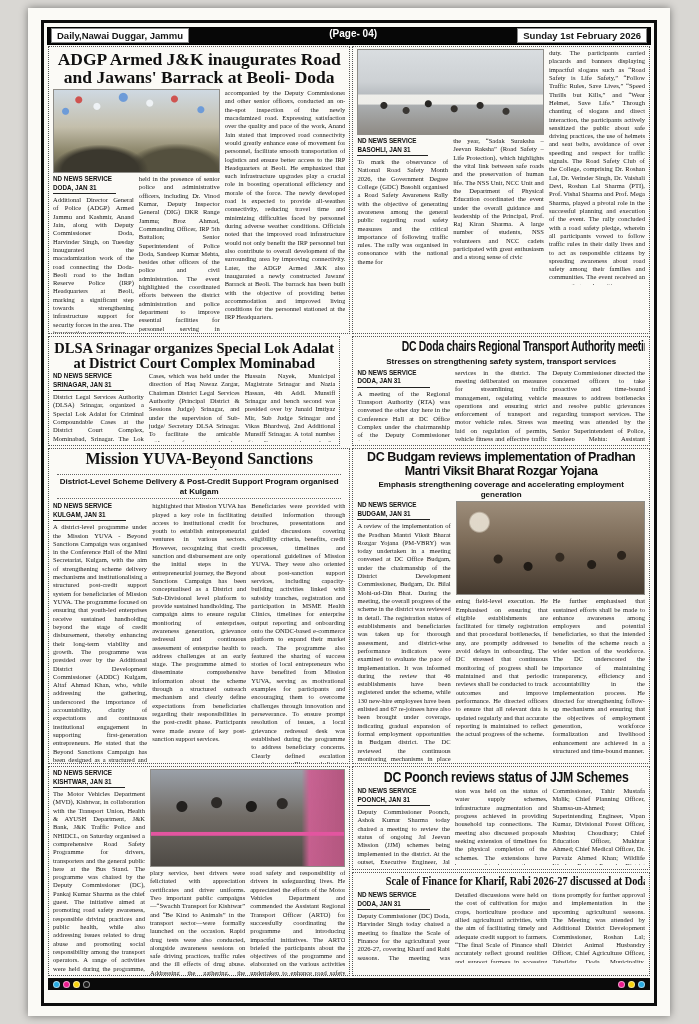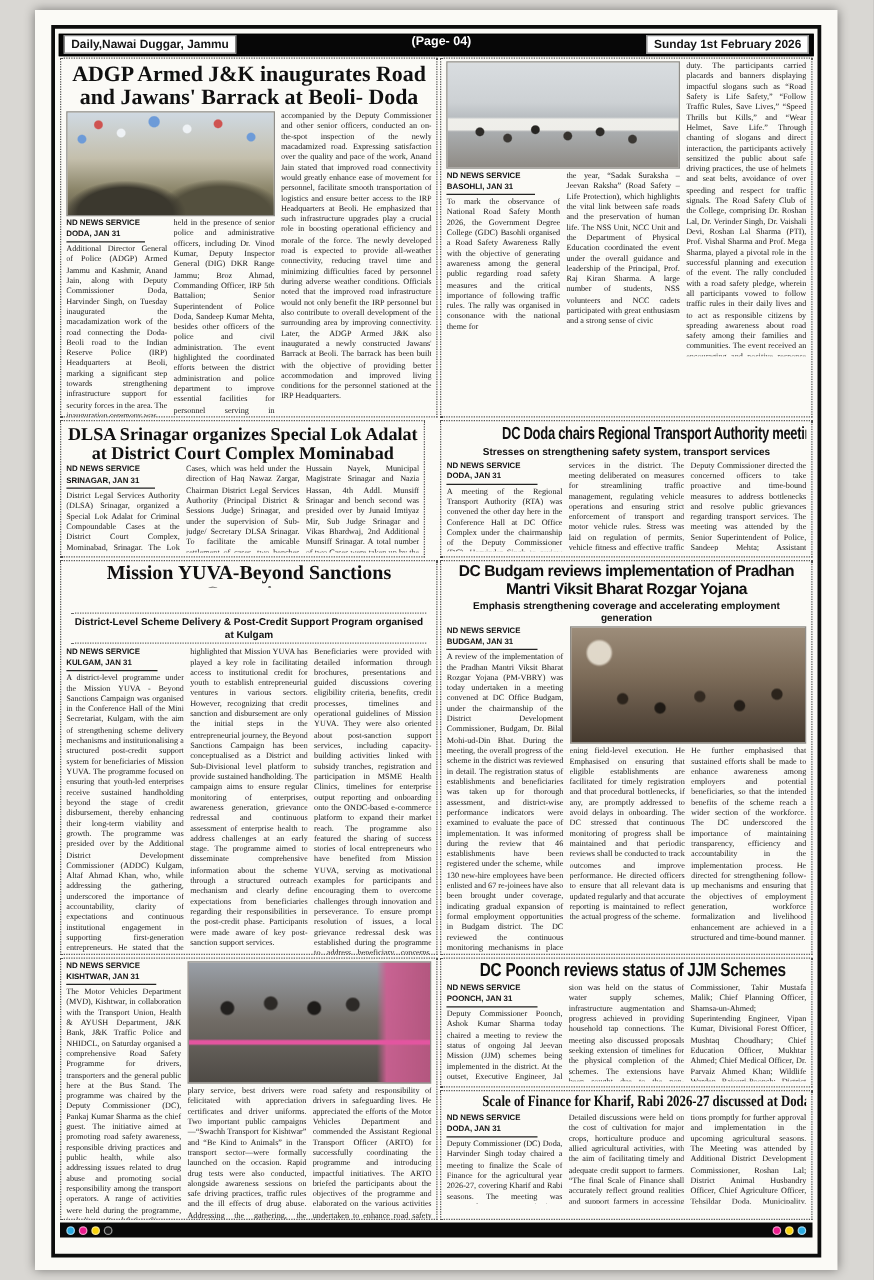--- a/index.html
+++ b/index.html
@@ -36,21 +36,21 @@
   .hl-a4 .fit { display:inline-block; transform:scaleX(.74); transform-origin:50% 50%; }
   .hl-a5 { font-size:16px;   height:19px; }
   .hl-a6 { font-size:12.5px; height:28px; letter-spacing:-0.4px; line-height:1.1; }
   .hl-a7 { font-size:14px;   height:18px; }
   .hl-a8 { font-size:15px;   height:18px; white-space:nowrap; }
   .hl-a8 .fit { display:inline-block; transform:scaleX(.82); transform-origin:50% 50%; }
   .hl-a9 { font-size:12.5px; height:16px; white-space:nowrap; }
   .hl-a9 .fit { display:inline-block; transform:scaleX(.82); transform-origin:50% 50%; }
   .subhead { text-align:center; font:bold 8px "Liberation Sans", sans-serif; line-height:1.2;
              margin:1px 0 2px 0; color:#111; }
-  .subhead.boxed { border-top:1px dotted #666; border-bottom:1px dotted #666; padding:2px 0; margin:20px 4px 3px 4px; }
+  .subhead.boxed { border-top:1px dotted #666; border-bottom:1px dotted #666; padding:2px 0; margin:4px 4px 3px 4px; }
   
   .byline { font:bold 6.3px "Liberation Sans", sans-serif; line-height:1.35; color:#111;
             border-bottom:1px solid #222; padding-bottom:1px; margin-bottom:2px; width:78%; }
   
   .btxt { font-size:6.55px; line-height:1.27; text-align:justify; color:#161616;
           font-family:"Liberation Serif", serif; overflow:hidden; }
   .cols { display:flex; gap:5px; }
   .tcol { flex:1 1 0; overflow:hidden; }
   
   .split { display:flex; gap:5px; height:100%; }

